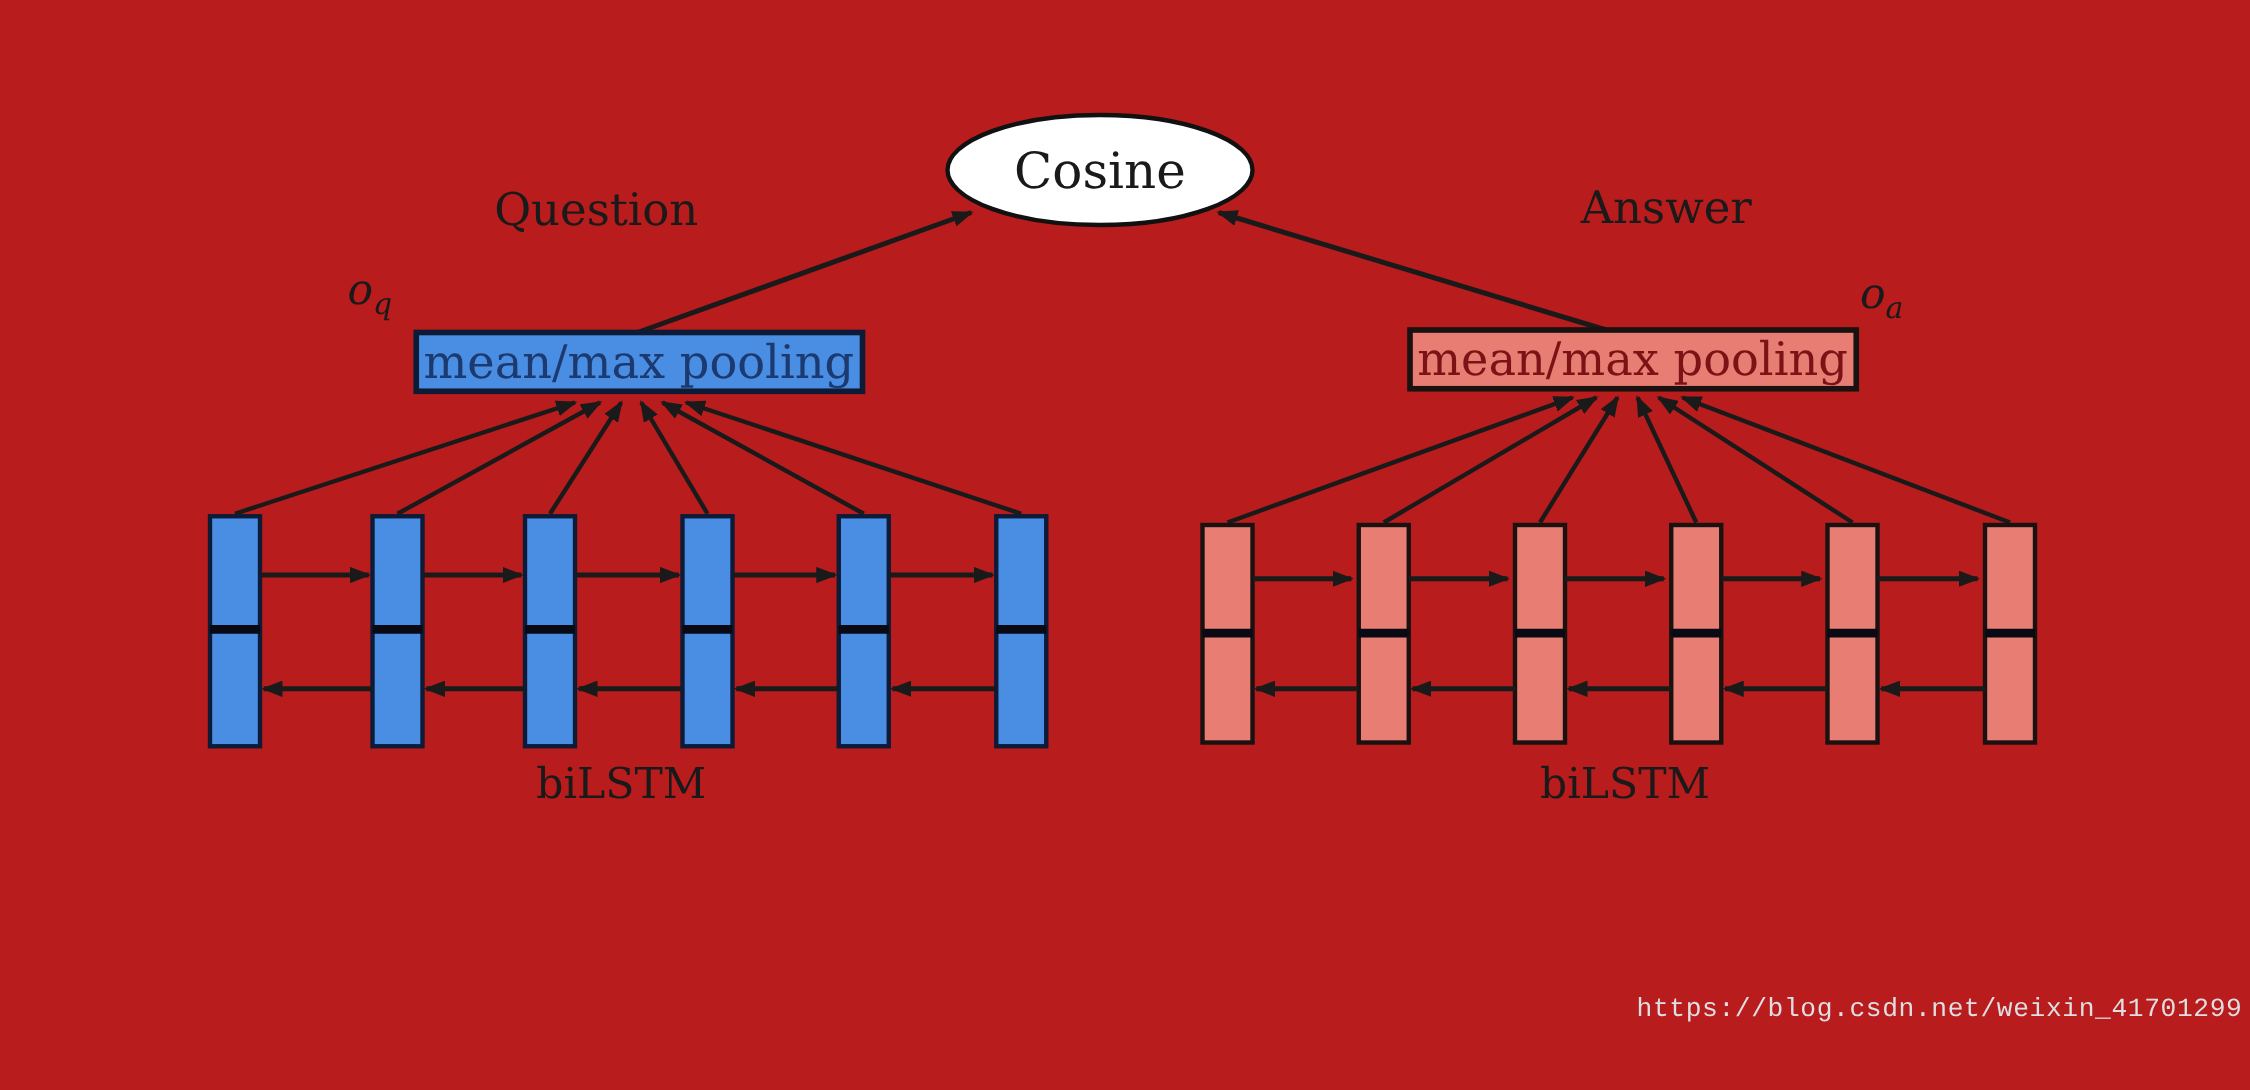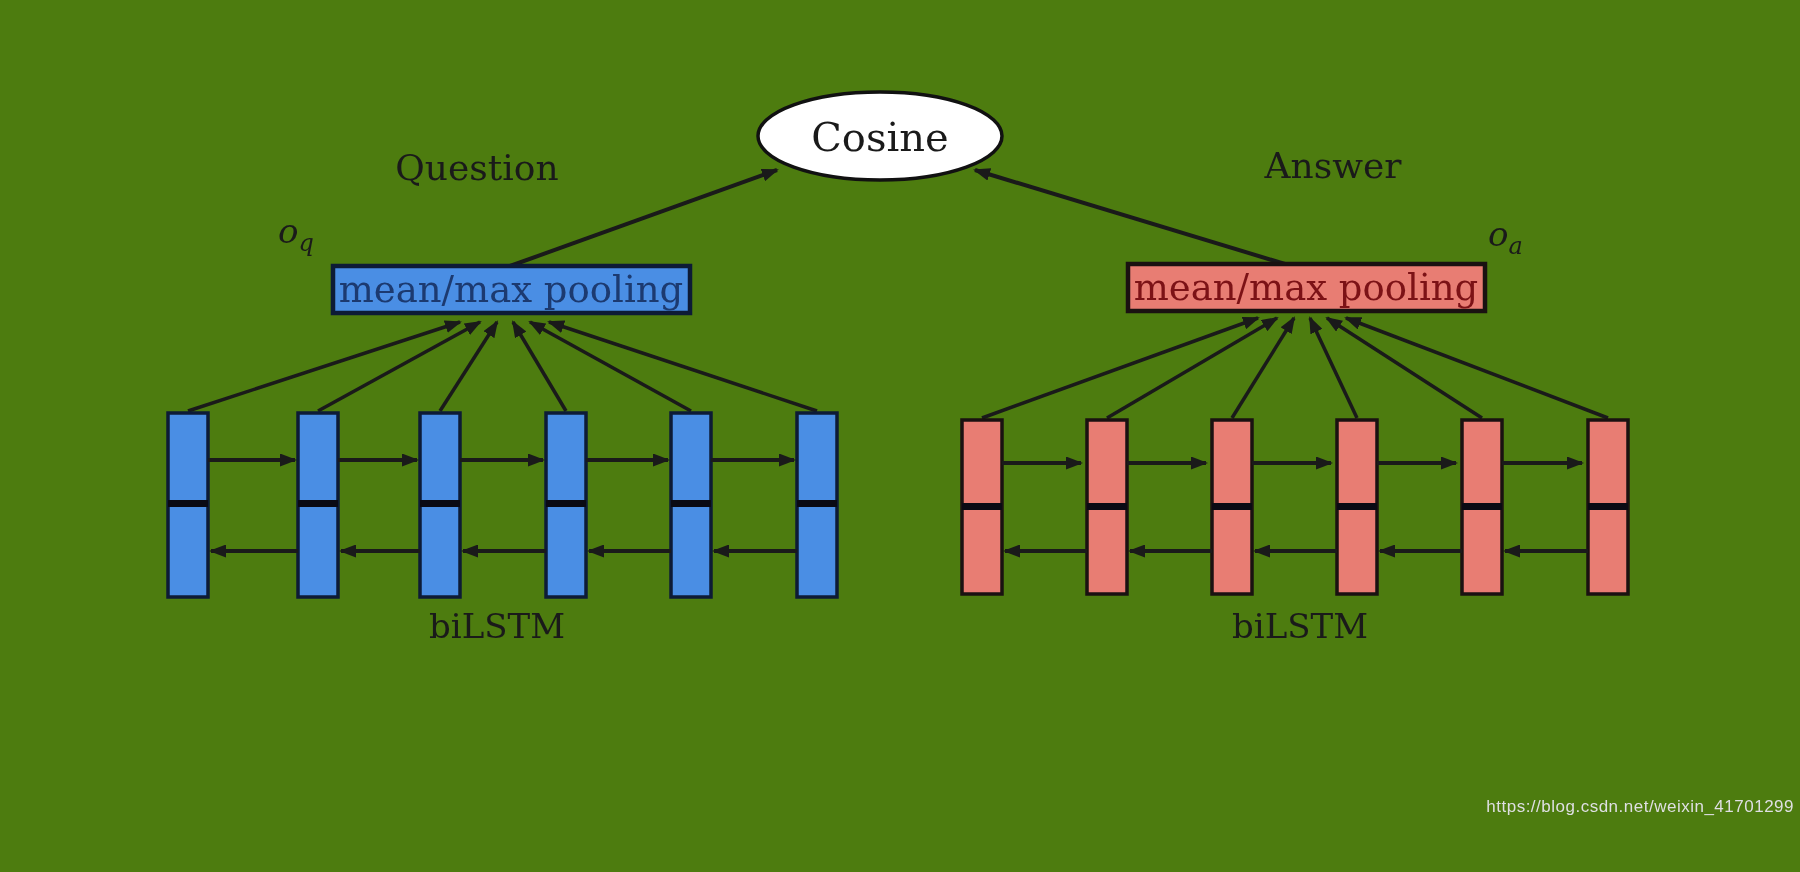--- a/index.html
+++ b/index.html
@@ -1,17 +1,17 @@
 <!DOCTYPE html>
 <html style="--blue_fill: #4a8ee4; --blue_border: #0d1b36; --blue_text: #1c3a70; --red_fill: #e87d73; --red_border: #1a1111; --red_text: #7c1216; --divider: #0a0a14; --line: #1a1a1a;"><head>
 <meta charset="utf-8">
 <style>
   html,body{margin:0;padding:0;background:#ffffff;}
   #stage{
-    position:relative;width:1800px;height:872px;background:#4d7c0f;overflow:hidden;
+    position:relative;width:1800px;height:872px;background:#b91c1c;overflow:hidden;
     font-family:"DejaVu Serif","Liberation Serif",serif;
   }
   #diagram{position:absolute;left:0;top:0;}
   .dia-line{stroke:var(--line);stroke-width:4;fill:none;}
   .dia-line-thin{stroke:var(--line);stroke-width:3.5;fill:none;}
   .cell-blue{fill:var(--blue_fill);stroke:var(--blue_border);stroke-width:3.5;}
   .cell-red{fill:var(--red_fill);stroke:var(--red_border);stroke-width:3.5;}
   .divider{fill:var(--divider);}
   .pool-blue{fill:var(--blue_fill);stroke:var(--blue_border);stroke-width:4.5;}
   .pool-red{fill:var(--red_fill);stroke:var(--red_border);stroke-width:4.5;}
@@ -19,22 +19,22 @@
   .pool-text-blue{fill:var(--blue_text);font-family:"DejaVu Serif","Liberation Serif",serif;}
   .pool-text-red{fill:var(--red_text);font-family:"DejaVu Serif","Liberation Serif",serif;}
   #caption{
     position:absolute;left:0;top:736px;width:1782px;text-align:center;
     font-family:"Liberation Serif","DejaVu Serif",serif;
     font-size:78px;color:#0d0d0d;letter-spacing:1px;white-space:nowrap;
   }
   #caption .cursor-m{font-weight:bold;display:inline-block;transform:translateY(3px);margin-left:-4px;}
   #watermark{
     position:absolute;right:6px;top:797px;
-    font-family:Liberation Sans, sans-serif;
-    font-size:17px;color:#dfdfe3;letter-spacing:0.5px;
+    font-family:Liberation Mono, monospace;
+    font-size:21px;color:#dfdfe3;letter-spacing:0.5px;
   }
 </style>
 </head>
 <body>
 
 <div id="stage">
 
   <svg id="diagram" width="1800" height="872" viewBox="0 0 1800 872">
     <defs>
       <marker id="arrow" markerUnits="userSpaceOnUse" markerWidth="18" markerHeight="13" refX="15" refY="6.5" orient="auto">

